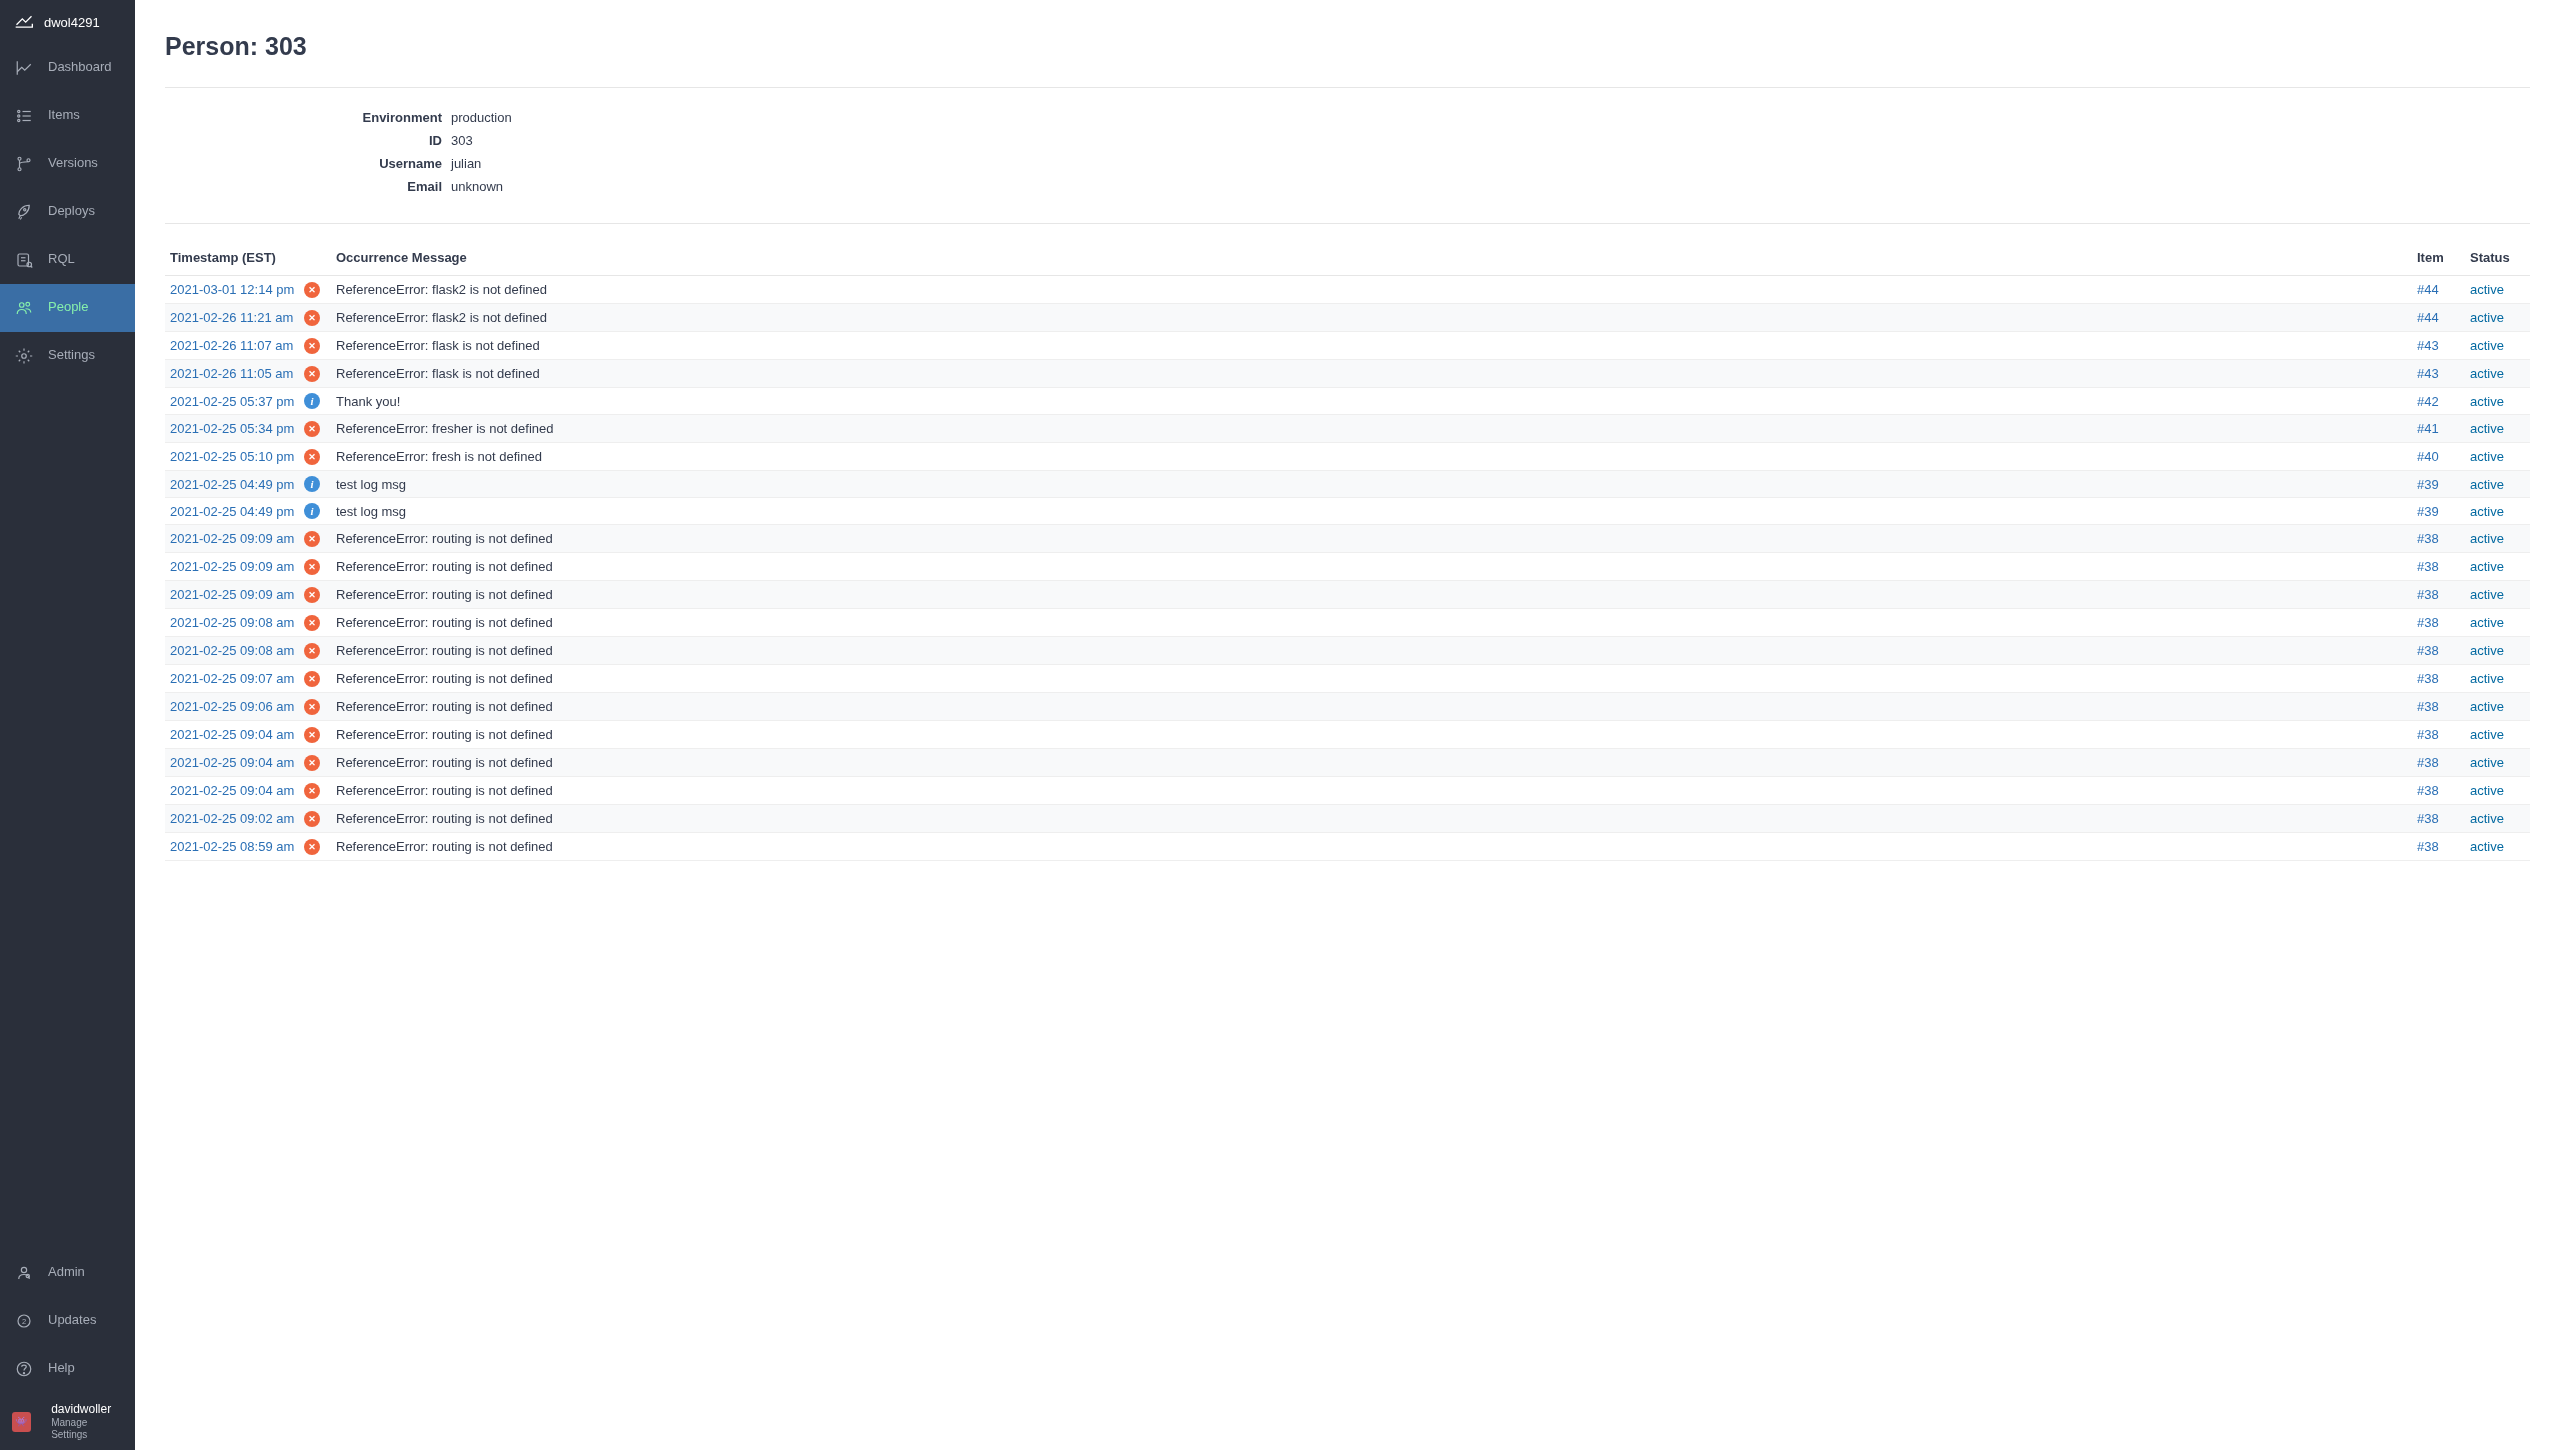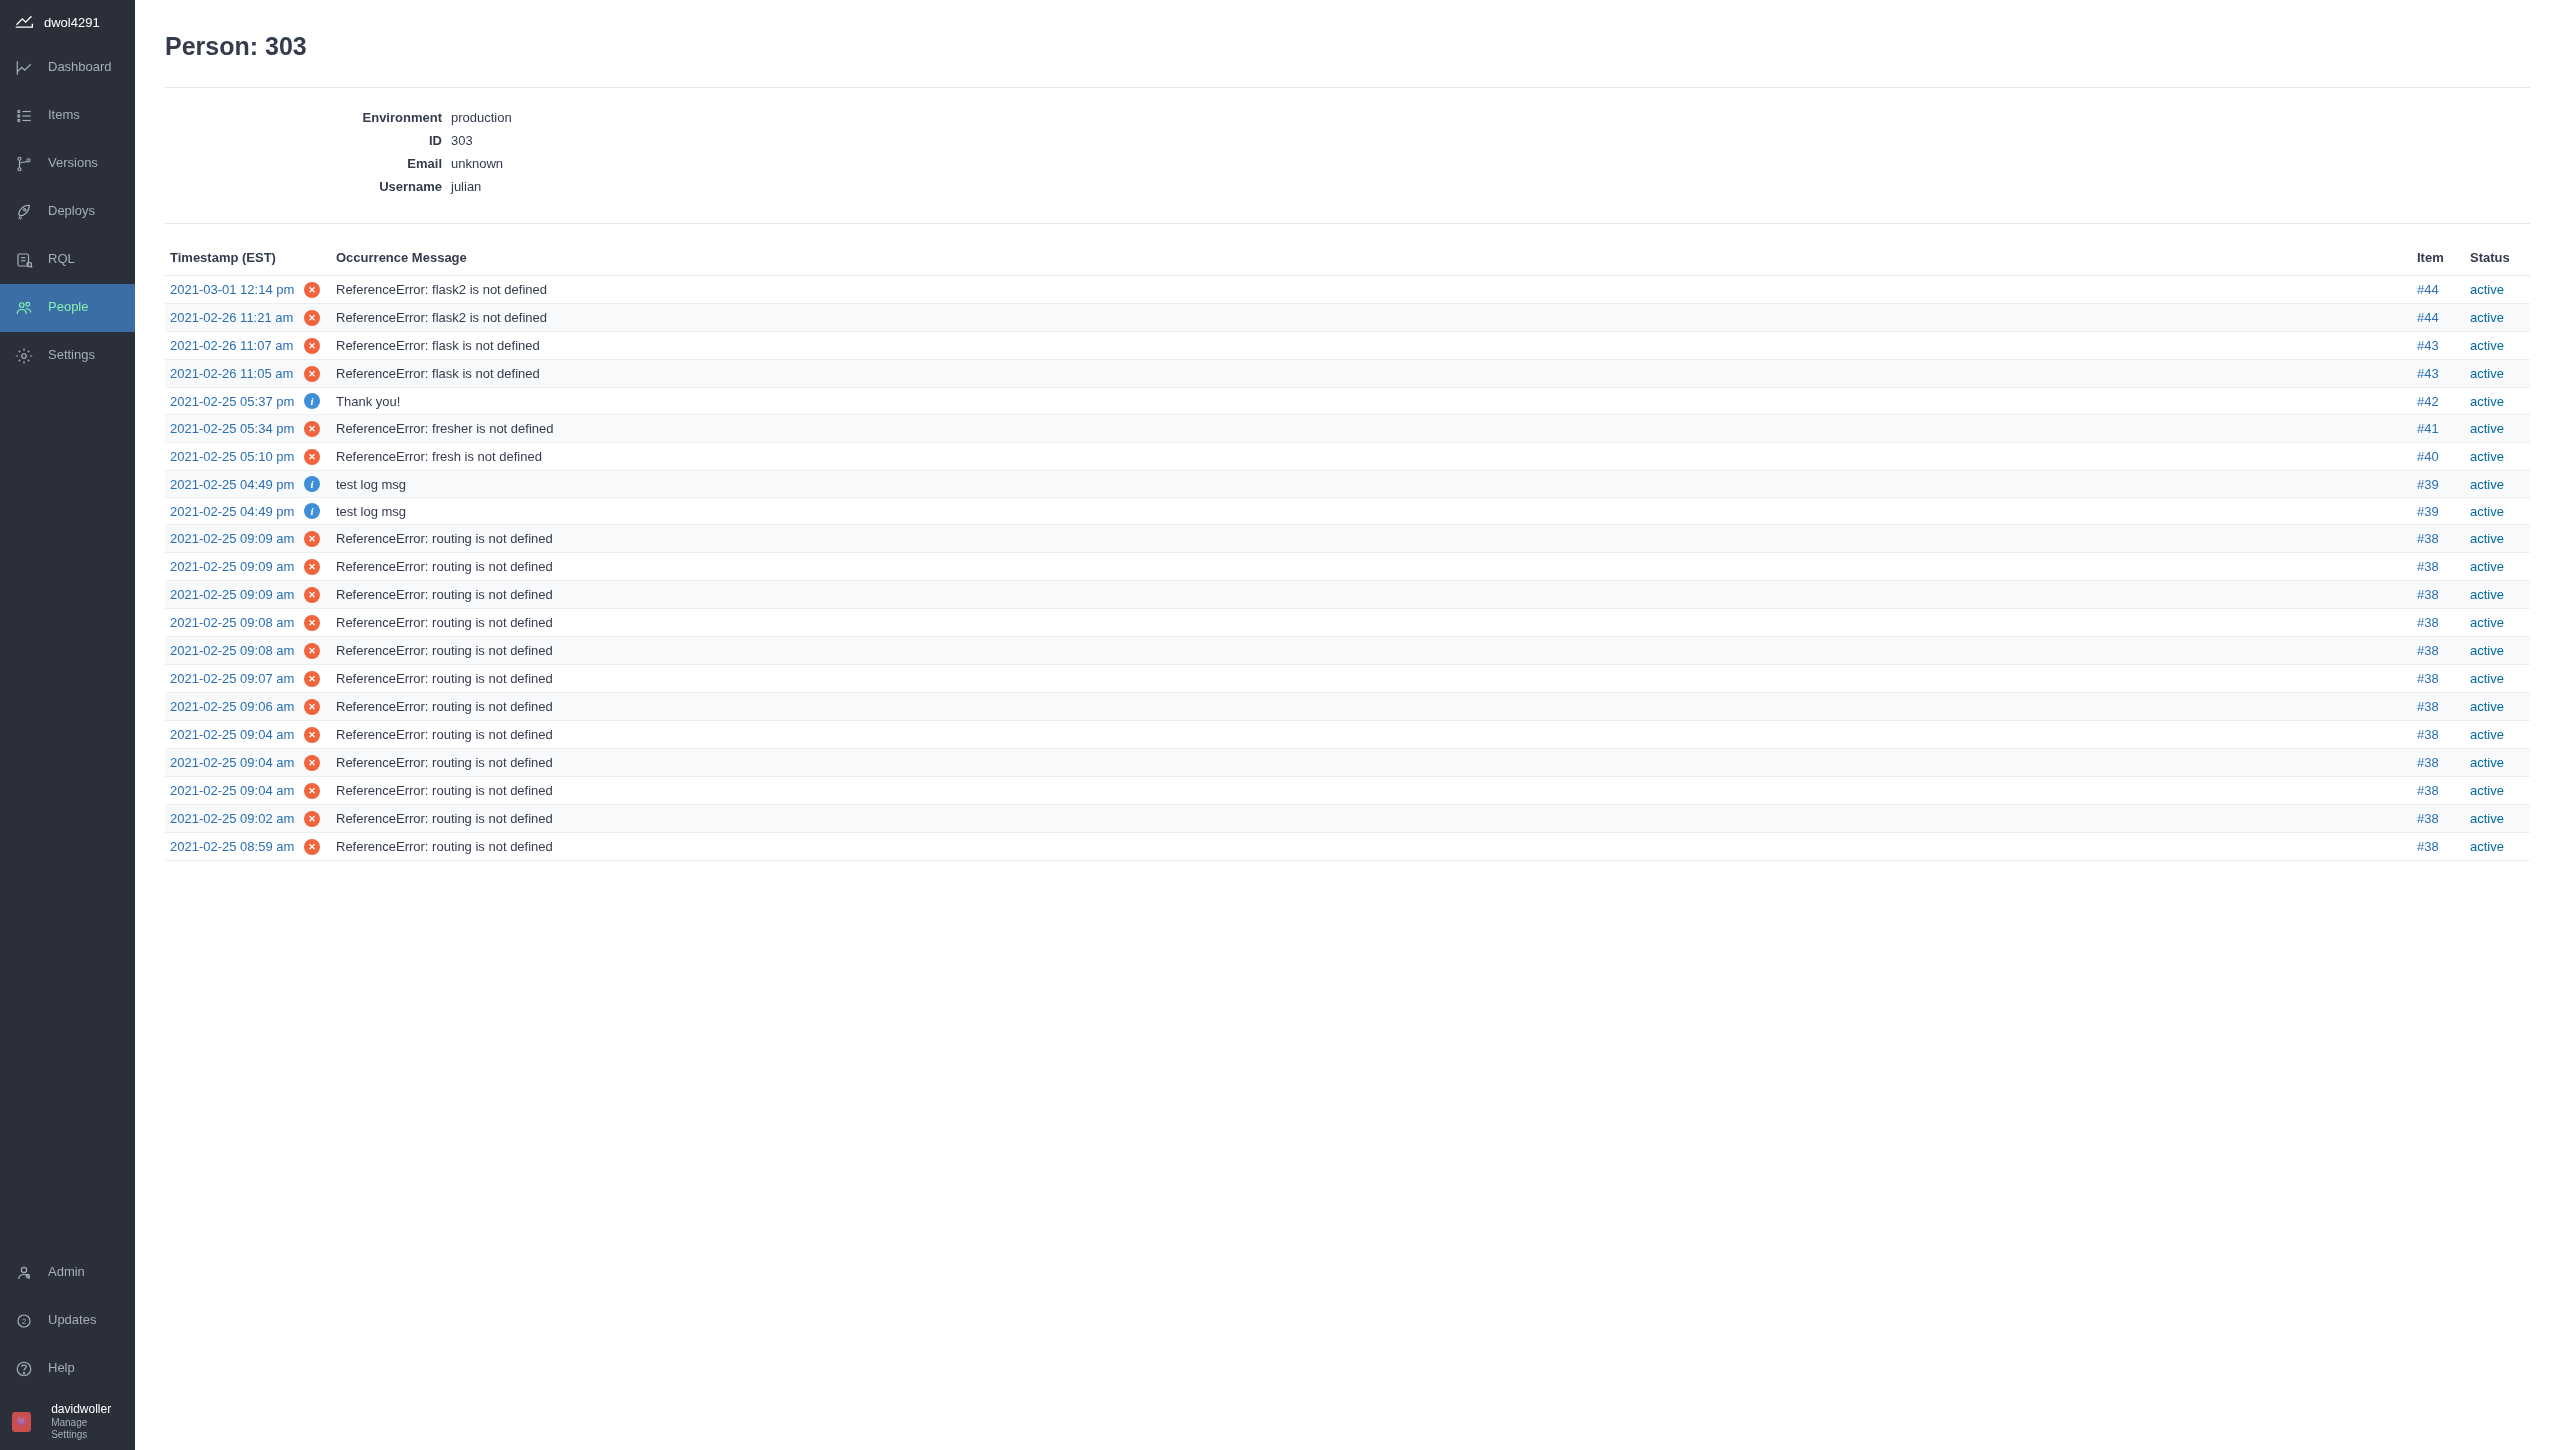--- a/index.html
+++ b/index.html
@@ -186,26 +186,26 @@
     <div class="details" id="details">
         <div class="detail-row">
           <div class="label">Environment</div>
           <div class="value">production</div>
         </div>
         <div class="detail-row">
           <div class="label">ID</div>
           <div class="value">303</div>
         </div>
         <div class="detail-row">
+          <div class="label">Username</div>
+          <div class="value">julian</div>
+        </div>
+        <div class="detail-row">
           <div class="label">Email</div>
           <div class="value">unknown</div>
-        </div>
-        <div class="detail-row">
-          <div class="label">Username</div>
-          <div class="value">julian</div>
         </div>
       </div>
     <div class="hr2"></div>
     <table class="occurrences">
       <thead>
         <tr>
           <th class="col-ts">Timestamp (EST)</th>
           <th class="col-icon"></th>
           <th>Occurrence Message</th>
           <th class="col-item">Item</th>

